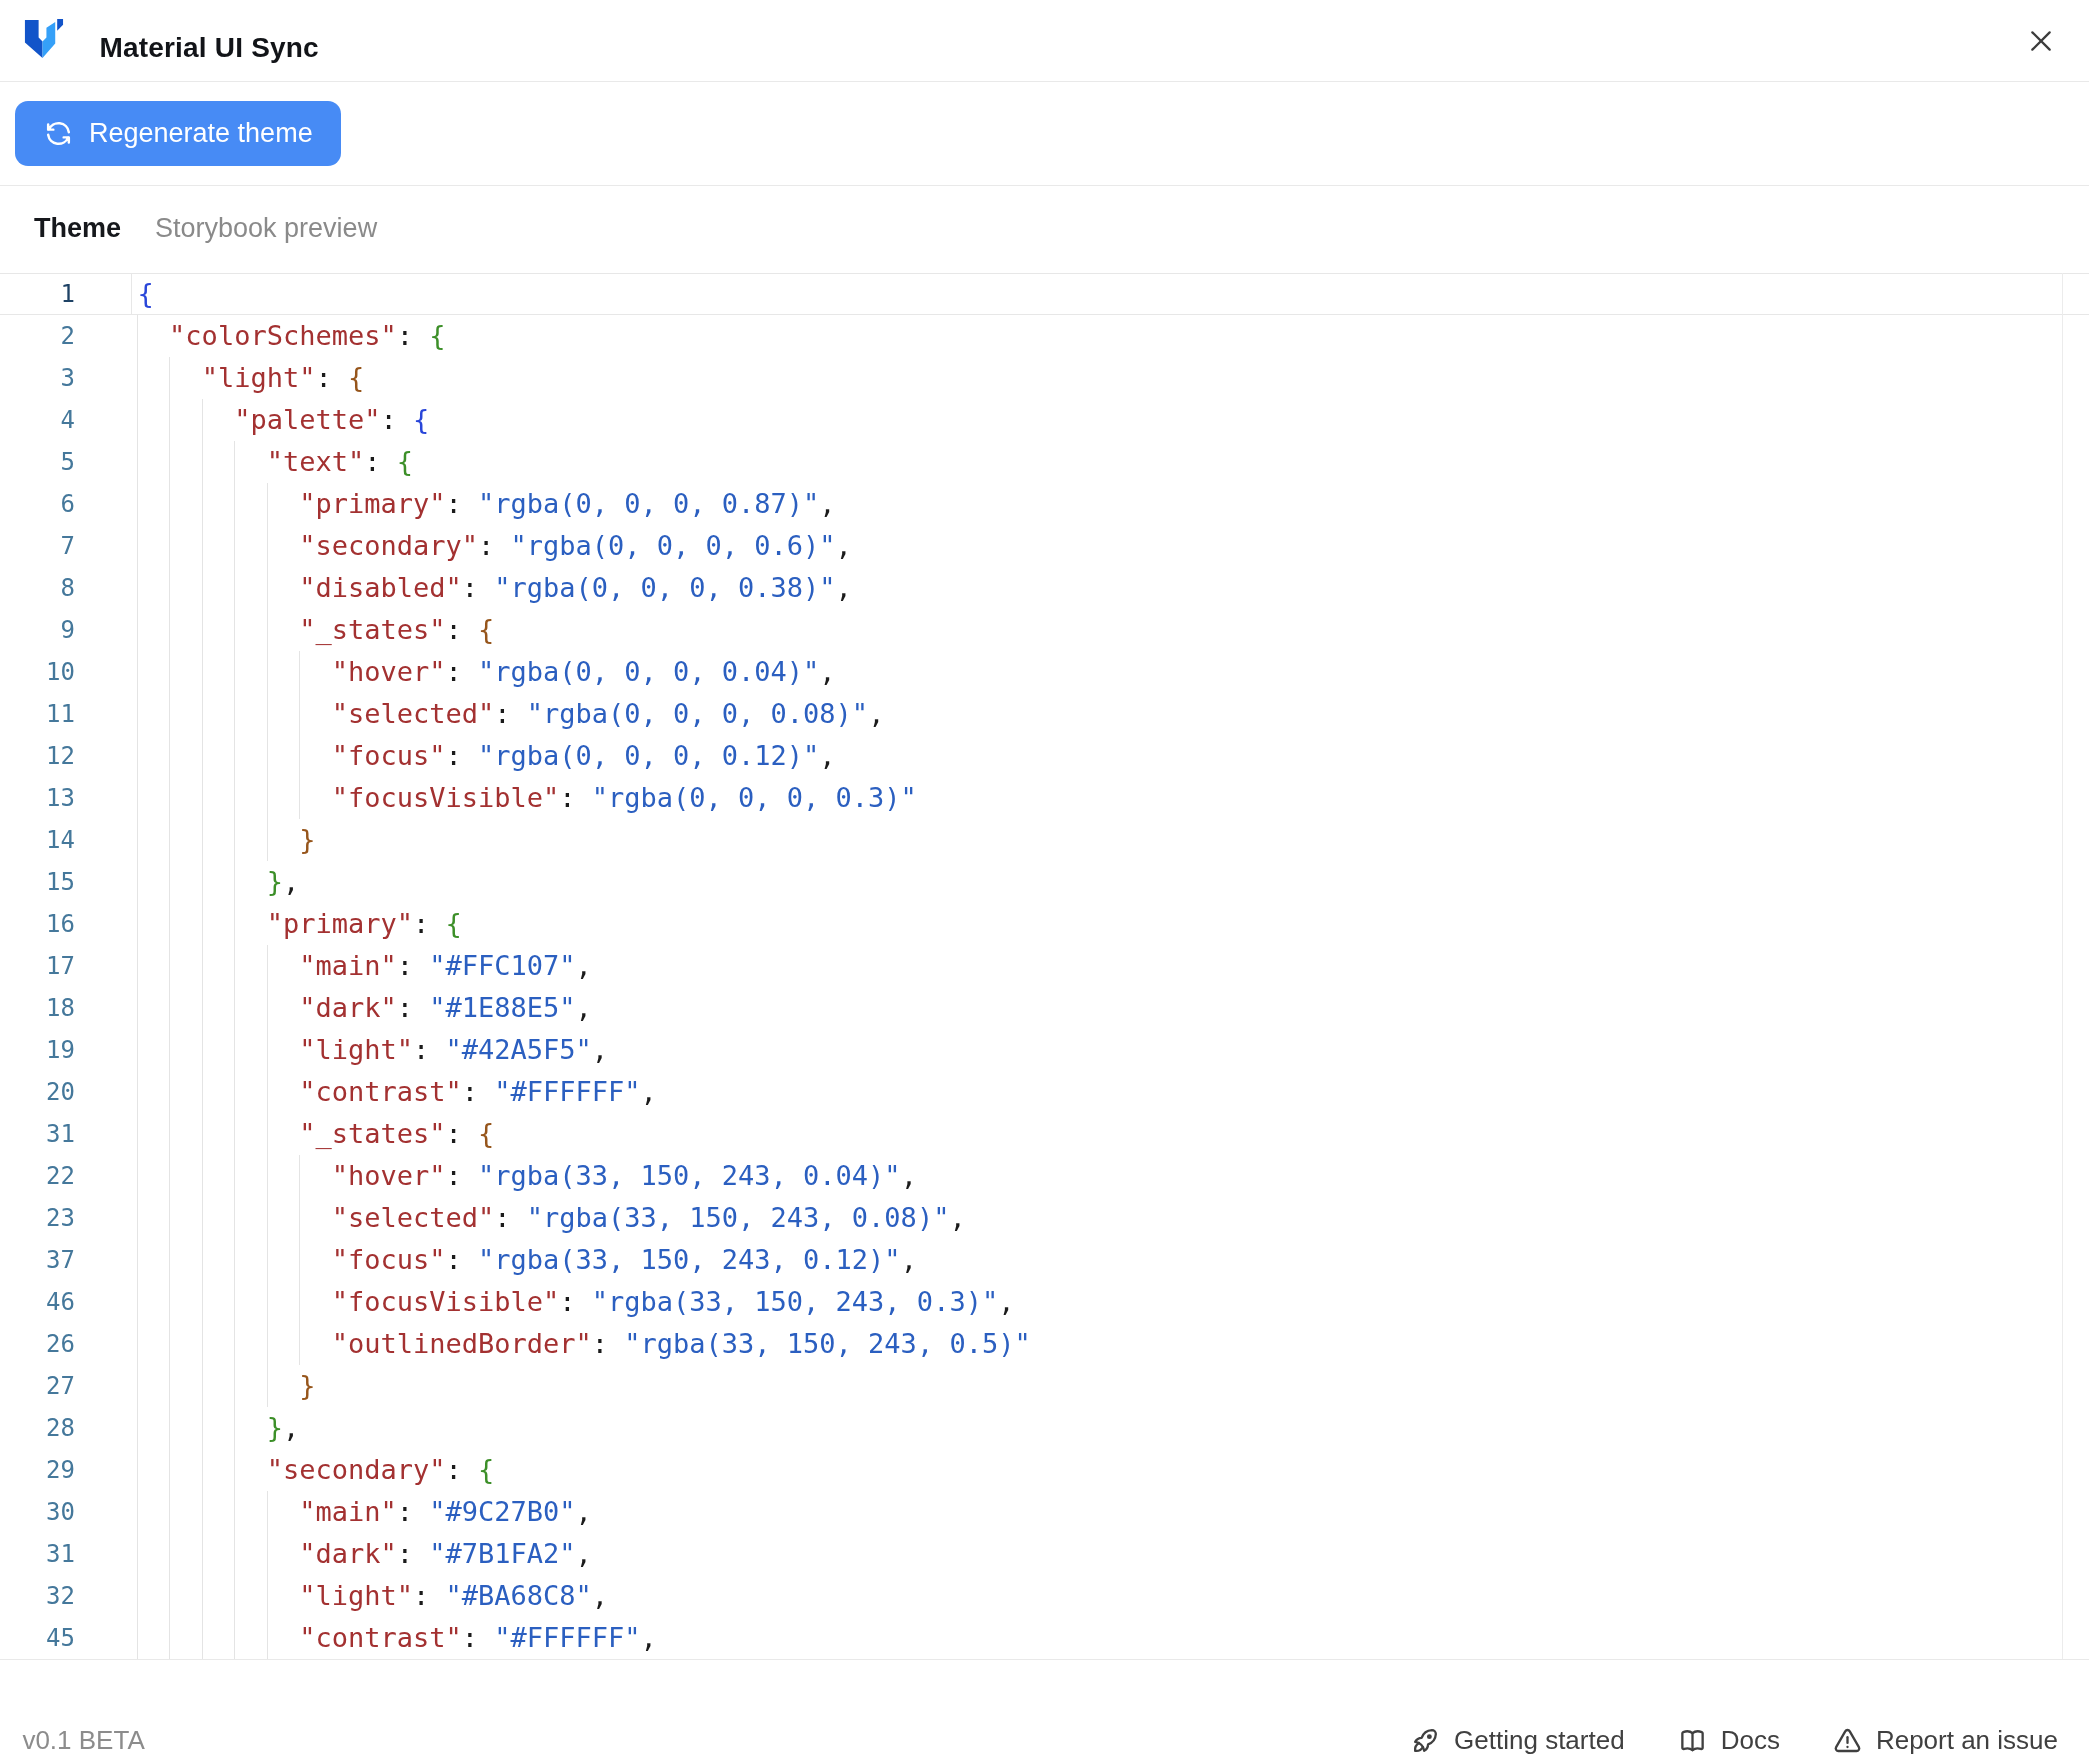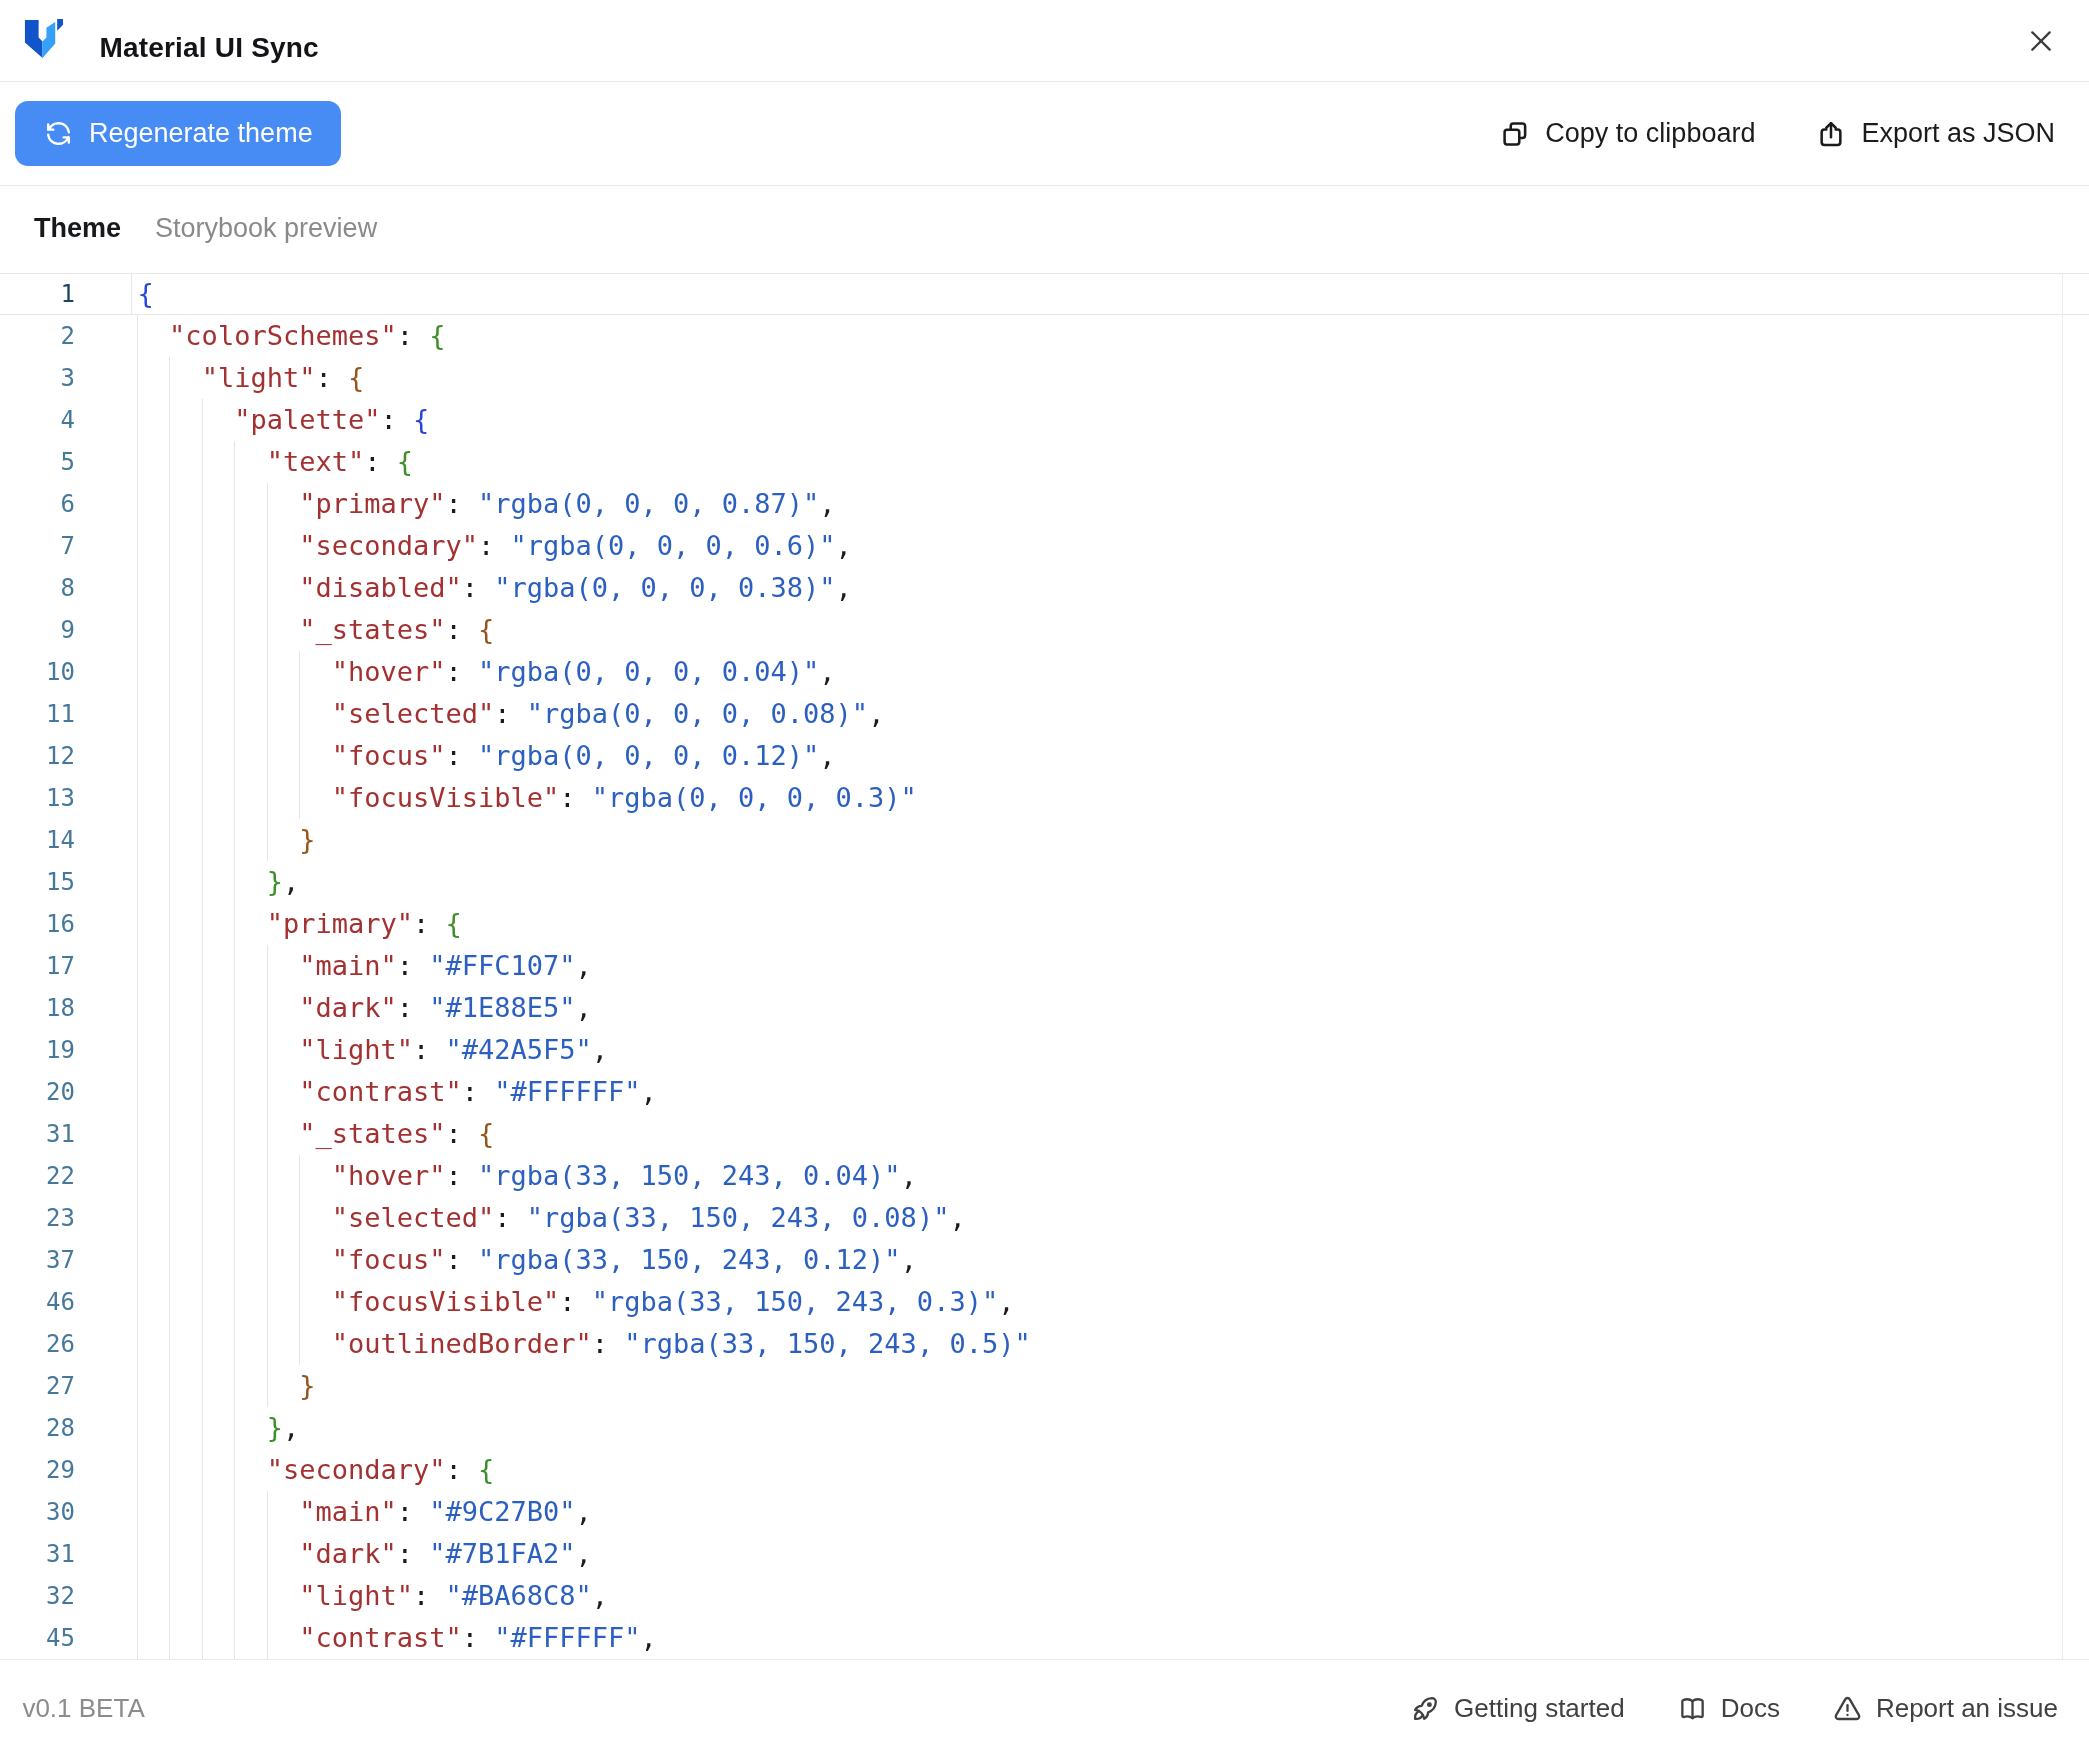--- a/index.html
+++ b/index.html
@@ -59,21 +59,21 @@
   .indent-guide { position:absolute; top:0; bottom:0; width:0.9px; background:var(--guide); }
   .tok-key { color:var(--key); }
   .tok-val { color:var(--val); }
   .tok-punct, .tok-ws { color:var(--punct); }
   .tok-b1 { color:var(--b1); }
   .tok-b2 { color:var(--b2); }
   .tok-b3 { color:var(--b3); }
 
   
   .footer { height:97px; border-top:0.9px solid var(--divider);
-            display:flex; align-items:center; padding:0 31px 0 22.4px; }
+            display:flex; align-items:flex-end; padding:0 31px 0 22.4px; }
   .version { font-size:26px; color:#8C8C8C; }
   .footer-links { display:flex; align-items:center; gap:52px; }
   .footer-link { background:none; border:none; cursor:pointer; font-family:inherit;
                  font-size:26px; color:#404040; display:flex; align-items:center; gap:13px; }
 </style>
 </head>
 <body style="--accent: #478BF5; --key: #A33131; --val: #2B5FC0; --punct: #1B1B1B; --b1: #2946D9; --b2: #3C8F28; --b3: #96551B; --lnum: #45789B; --lnum-active: #1E4265; --guide: #E4E4E4; --divider: #E9E9E9;">
 
 <header class="header">
   <div class="brand">
@@ -100,41 +100,20 @@
   <button class="regen-btn">
     <span class="icon">
       <svg width="31" height="31" viewBox="0 0 24 24" fill="none" stroke="currentColor" stroke-width="1.9" stroke-linecap="round" stroke-linejoin="round">
         <path d="M20 11a8.1 8.1 0 0 0-15.5-2m-.5-4v4h4"></path>
         <path d="M4 13a8.1 8.1 0 0 0 15.5 2m.5 4v-4h-4"></path>
       </svg>
     </span>
     <span>Regenerate theme</span>
   </button>
   <div class="spacer"></div>
-  <div class="toolbar-right">
-    <button class="ghost-btn">
-      <span class="icon">
-        <svg width="32" height="32" viewBox="0 0 24 24" fill="none" stroke="currentColor" stroke-width="1.9" stroke-linejoin="round">
-          <rect x="4.2" y="8.8" width="11" height="11" rx="1.8"></rect>
-          <path d="M8.8 8.8V6.2a2 2 0 0 1 2-2h6.8a2 2 0 0 1 2 2v6.8a2 2 0 0 1-2 2h-2.6"></path>
-        </svg>
-      </span>
-      <span>Copy to clipboard</span>
-    </button>
-    <button class="ghost-btn">
-      <span class="icon">
-        <svg width="32" height="32" viewBox="0 0 24 24" fill="none" stroke="currentColor" stroke-width="1.9" stroke-linecap="round" stroke-linejoin="round">
-          <path d="M8.5 8.7H7a2 2 0 0 0-2 2v7.5a2 2 0 0 0 2 2h10a2 2 0 0 0 2-2v-7.5a2 2 0 0 0-2-2h-1.5"></path>
-          <path d="M12 14.5V3.9"></path>
-          <path d="M8.5 7.3 12 3.8l3.5 3.5"></path>
-        </svg>
-      </span>
-      <span>Export as JSON</span>
-    </button>
-  </div>
 </div>
 
 <nav class="tabbar">
   <button class="tab active">Theme</button>
   <button class="tab inactive">Storybook preview</button>
 </nav>
 
 <div class="editor">
   <div id="editor-lines">
       <div class="cm-row active">

